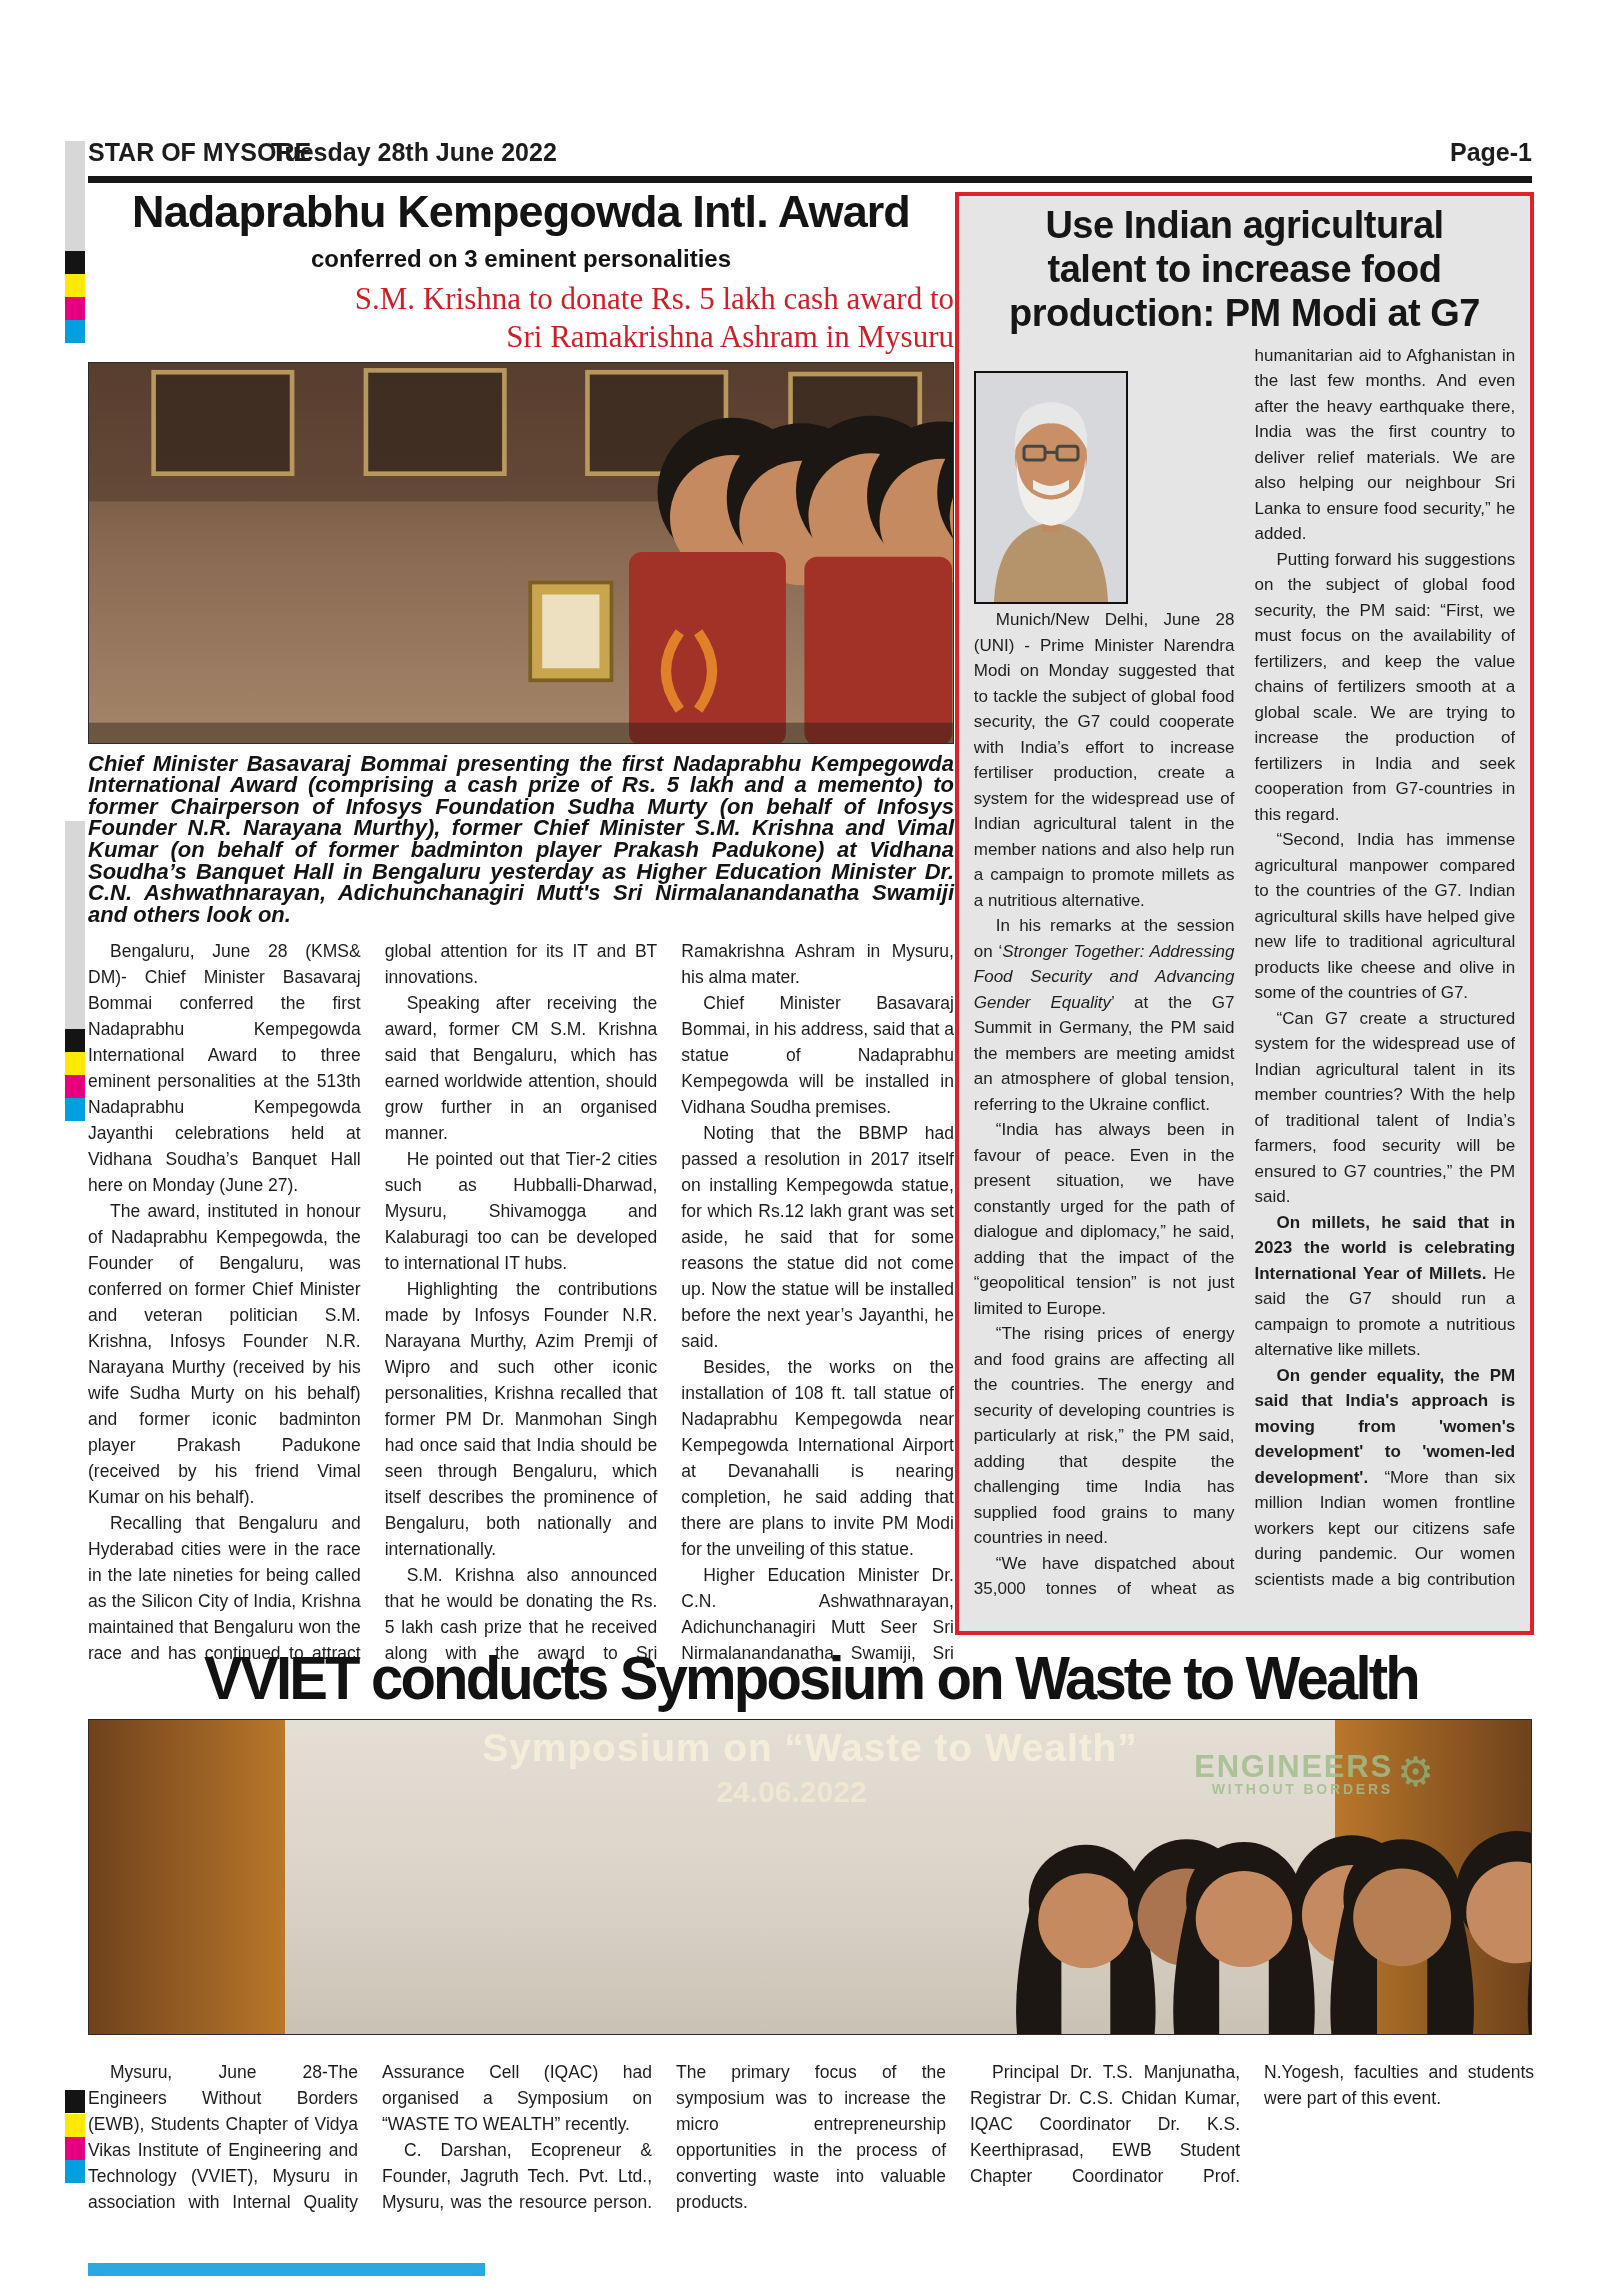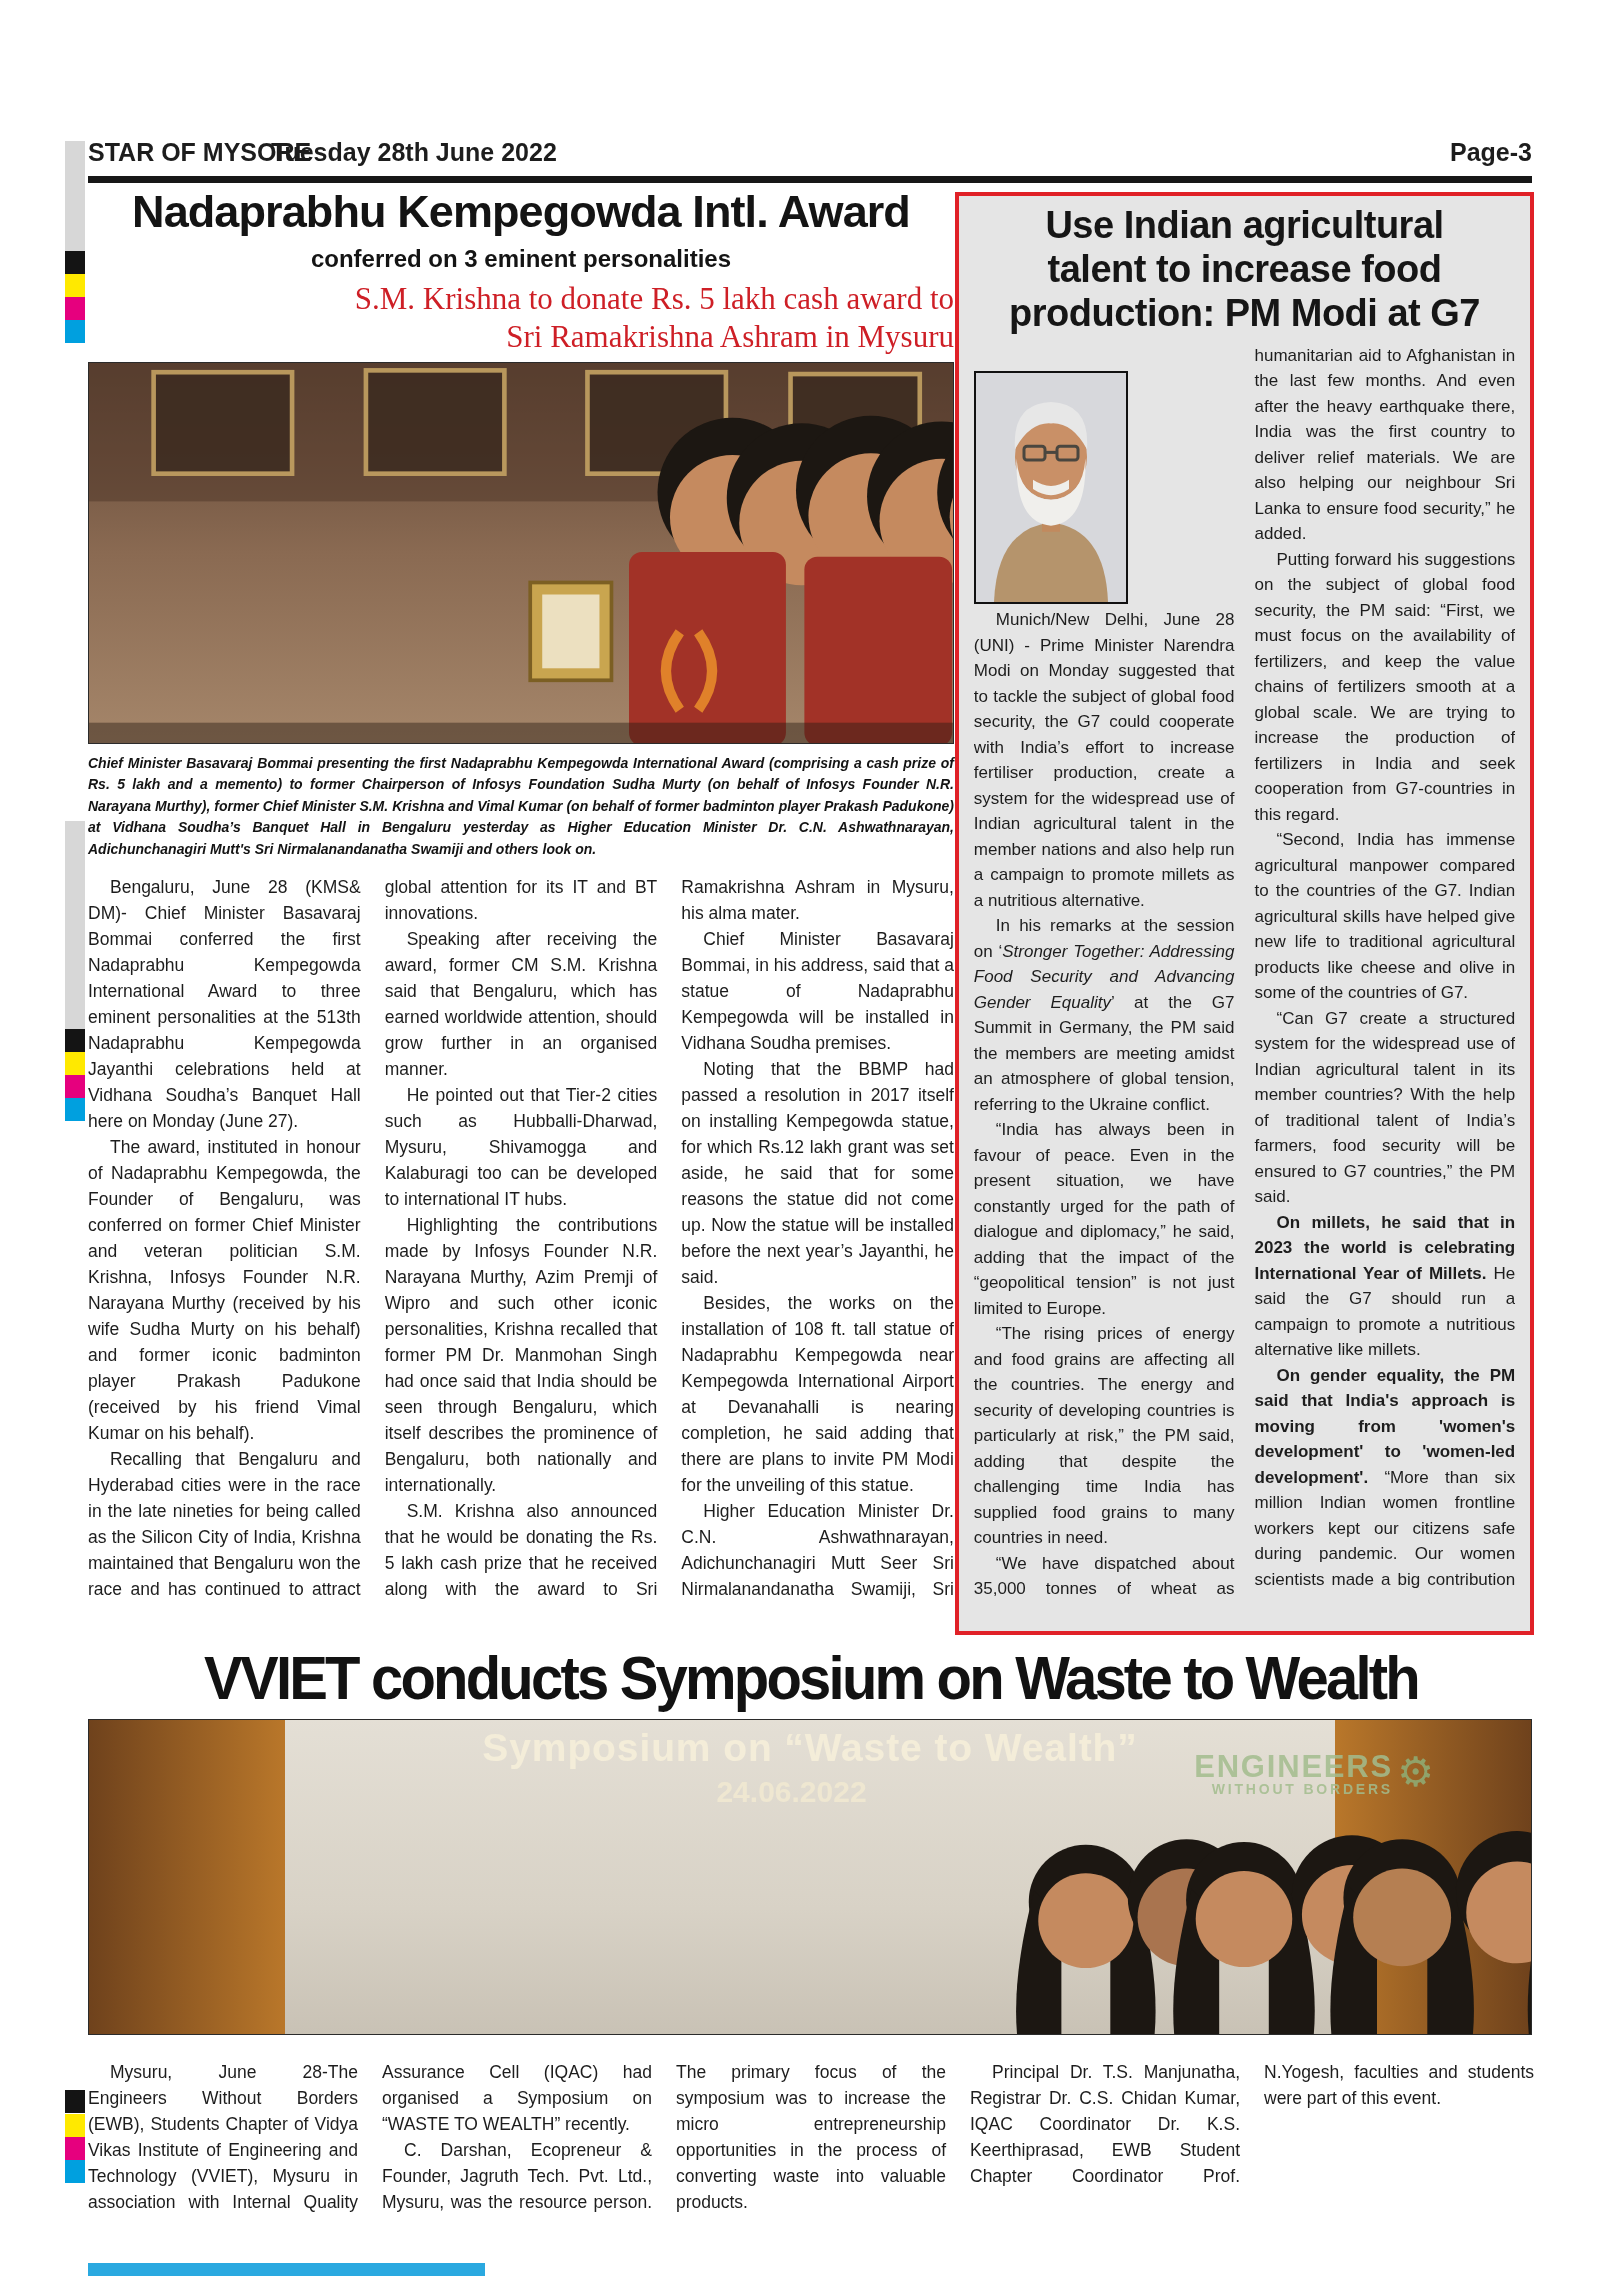--- a/index.html
+++ b/index.html
@@ -21,21 +21,21 @@
   .toprule{position:absolute;left:88px;top:176px;width:1444px;height:6.5px;background:#171717;}
 
   
   .main-art{position:absolute;left:88px;top:186px;width:866px;}
   .main-h1{font-size:45px;line-height:52px;font-weight:bold;letter-spacing:-0.9px;text-align:center;color:#141414;}
   .main-h2{font-size:24px;line-height:42px;font-weight:bold;text-align:center;color:#141414;}
   .main-sub{font-family:"Liberation Serif",serif;font-size:31px;line-height:38px;color:#ce1f26;text-align:right;}
   .photo1{margin:5.5px 0 0 0;width:864px;height:380px;position:relative;border:0.9px solid #2b2b2b;
           background:linear-gradient(#6e5140,#9c7b60);overflow:hidden;}
   .photo1 svg{display:block;width:100%;height:100%;}
-  .main-cap{margin-top:9.2px;font-size:14px;line-height:21.6px;font-weight:bold;font-style:italic;
+  .main-cap{margin-top:9.2px;font-size:22px;line-height:21.6px;font-weight:bold;font-style:italic;
             text-align:justify;color:#141414;}
   .main-body{margin-top:13px;height:738px;column-count:3;column-gap:24px;column-fill:auto;
              font-size:17.5px;line-height:26px;text-align:justify;overflow:hidden;}
   p{margin:0;text-indent:22px;text-align:justify;}
 
   
   .g7-box{position:absolute;left:955px;top:192px;width:579px;height:1443px;box-sizing:border-box;
           border:4.6px solid #e02127;background:#e5e5e5;padding:7.4px 14.8px 11px 14.8px;}
   .g7-h{font-size:38px;line-height:44px;font-weight:bold;text-align:center;color:#161616;letter-spacing:-0.5px;}
   .g7-body{margin-top:7.4px;height:1272px;column-count:2;column-gap:20px;column-fill:auto;
@@ -90,21 +90,21 @@
 
     <div class="regsq rs-black" style="top:2090px"></div>
     <div class="regsq rs-yellow" style="top:2114px"></div>
     <div class="regsq rs-magenta" style="top:2137px"></div>
     <div class="regsq rs-cyan" style="top:2160px"></div>
   </div>
 
   <div class="hdr">
     <span class="masthead">STAR OF MYSORE</span>
     <span class="hdate">Tuesday 28th June 2022</span>
-    <span class="hpage">Page-3</span>
+    <span class="hpage">Page-1</span>
   </div>
   <div class="toprule"></div>
 
   <section class="main-art">
     <div class="main-h1">Nadaprabhu Kempegowda Intl. Award</div>
     <div class="main-h2">conferred on 3 eminent personalities</div>
     <div class="main-sub">S.M. Krishna to donate Rs. 5 lakh cash award to</div>
     <div class="main-sub">Sri Ramakrishna Ashram in Mysuru</div>
 
     <figure class="photo1" style="margin-left:0;margin-right:0;">

